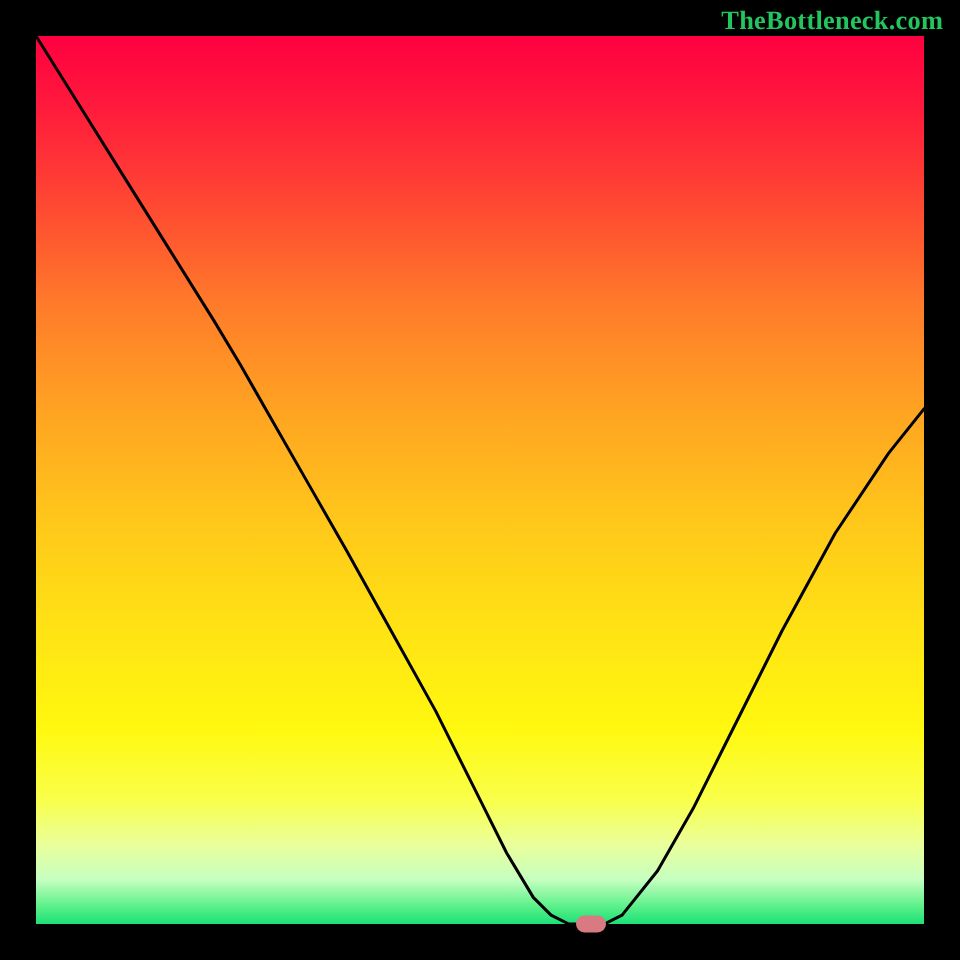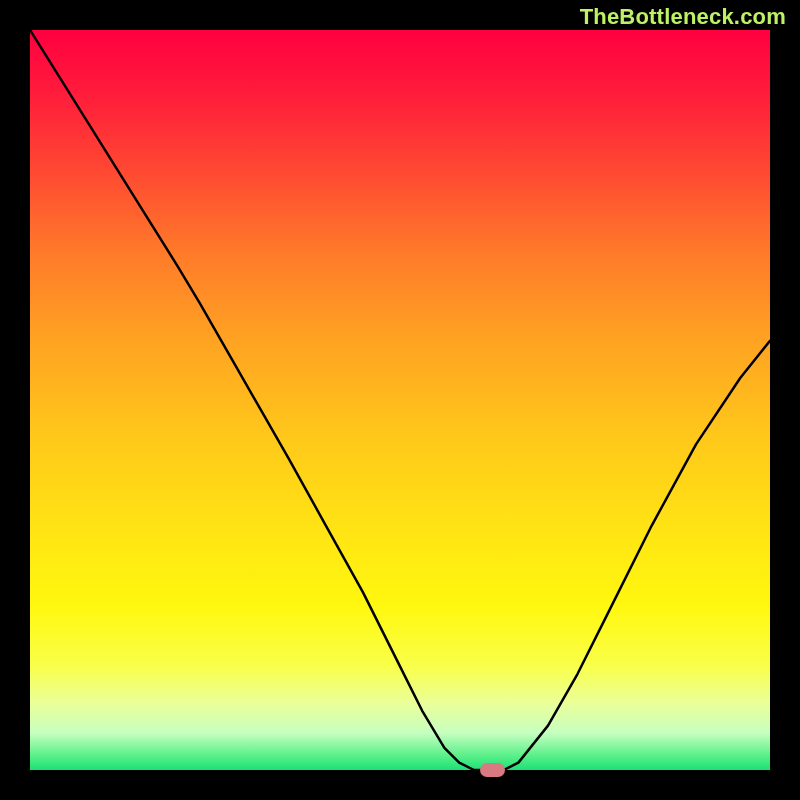--- a/index.html
+++ b/index.html
@@ -53,24 +53,24 @@
   }
   .marker {
     position: absolute;
     border-radius: 10px;
     background: #d87a81;
   }
   .watermark {
     position: absolute;
     top: 4px;
     right: 14px;
-    font-family: Liberation Sans, sans-serif;
+    font-family: Liberation Serif, serif;
     font-size: 22px;
     font-weight: 600;
-    color: #bef264;
+    color: #22c55e;
     letter-spacing: 0.2px;
     user-select: none;
   }
 </style>
 </head>
 <body>
 
 <div class="frame">
   <div class="watermark">TheBottleneck.com</div>
   <div class="plot-area">

